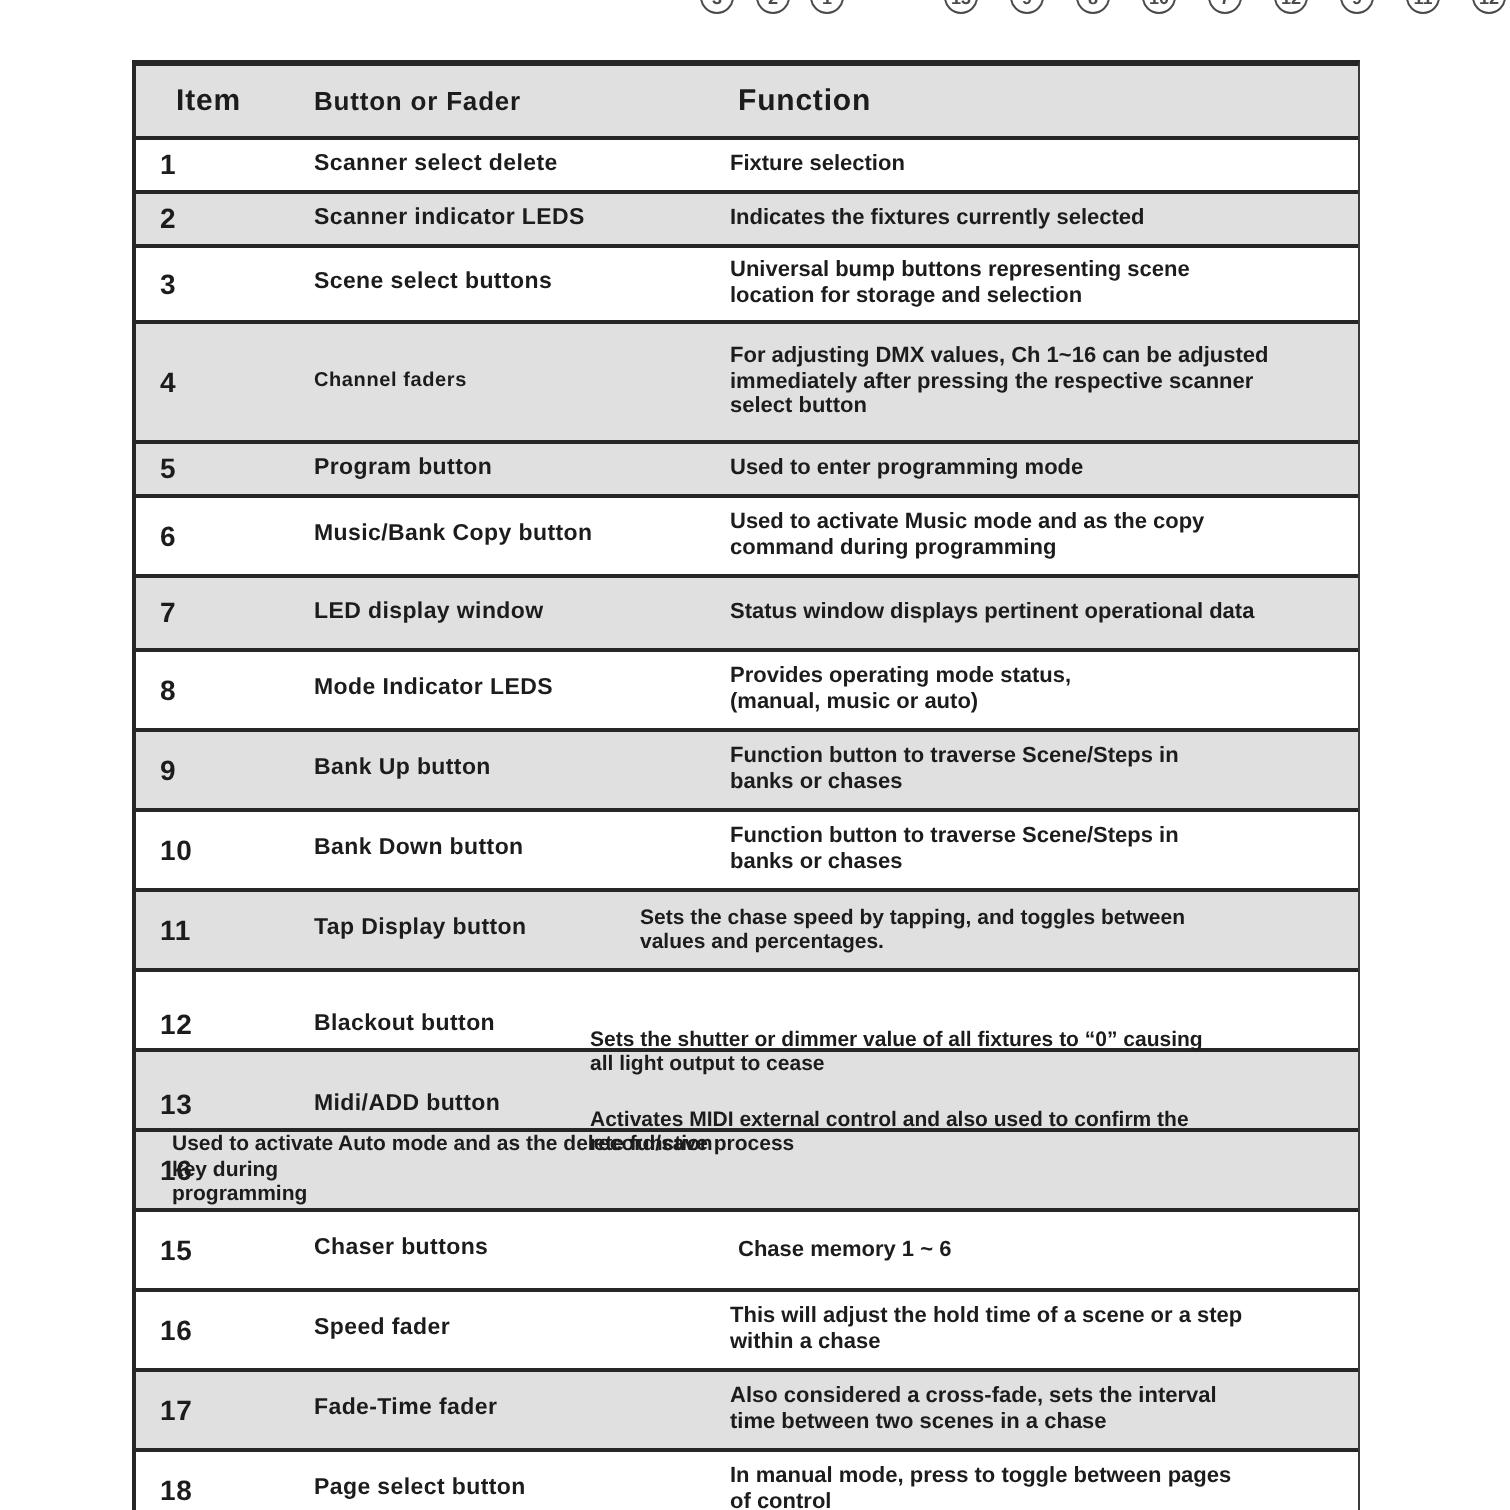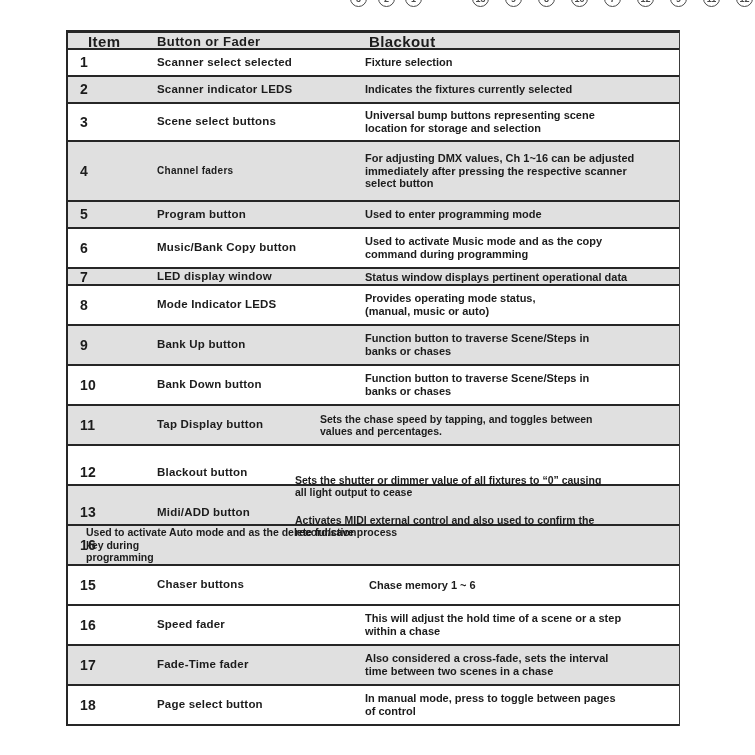--- a/index.html
+++ b/index.html
@@ -20,21 +20,21 @@
     position:absolute;left:66px;top:30px;width:611px;
     border-top:3px solid #262626;border-left:2px solid #262626;border-right:1.5px solid #3a3a3a;
     box-sizing:content-box;
   }
   .r{
     display:grid;grid-template-columns:89px 204px 314px;align-items:center;
     border-bottom:2px solid #262626;box-sizing:border-box;background:#fff;
   }
   .gray{background:#e0e0e0;}
   .white{background:#ffffff;}
-  .h26{height:17px;} .h27{height:27px;} .h38{height:38px;} .h40{height:40px;} .h60{height:60px;}
+  .h26{height:37px;} .h27{height:27px;} .h38{height:38px;} .h40{height:40px;} .h60{height:60px;}
   .c{font-weight:bold;line-height:1.18;}
   .item{padding-left:12px;font-size:14px;letter-spacing:.3px;}
   .btn{font-size:11.5px;letter-spacing:.2px;}
   .btn-lg .btn{font-size:10px;letter-spacing:.3px;}
   .fn{font-size:11px;padding-left:4px;padding-right:2px;white-space:pre-line;}
   .hdr .item{font-size:15px;padding-left:20px;letter-spacing:.4px;}
   .hdr .btn{font-size:13px;letter-spacing:.4px;}
   .hdr .fn{font-size:15px;padding-left:8px;letter-spacing:.4px;}
   .fn-sm .fn{font-size:10.5px;}
   .fn-i45 .fn{margin-left:-45px;}
@@ -84,26 +84,26 @@
     <div class="co" style="left:736px">
         <span>12</span>
       </div>
   </div>
 
   <div class="tbl">
 
     <div class="r hdr h26 gray">
       <div class="c item">Item</div>
       <div class="c btn">Button or Fader</div>
-      <div class="c fn">Blackout</div>
+      <div class="c fn">Function</div>
     </div>
 
     <div class="r h27 white">
       <div class="c item">1</div>
-      <div class="c btn">Scanner select selected</div>
+      <div class="c btn">Scanner select delete</div>
       <div class="c fn">Fixture selection</div>
     </div>
 
     <div class="r h27 gray">
       <div class="c item">2</div>
       <div class="c btn">Scanner indicator LEDS</div>
       <div class="c fn">Indicates the fixtures currently selected</div>
     </div>
 
     <div class="r h38 white">

